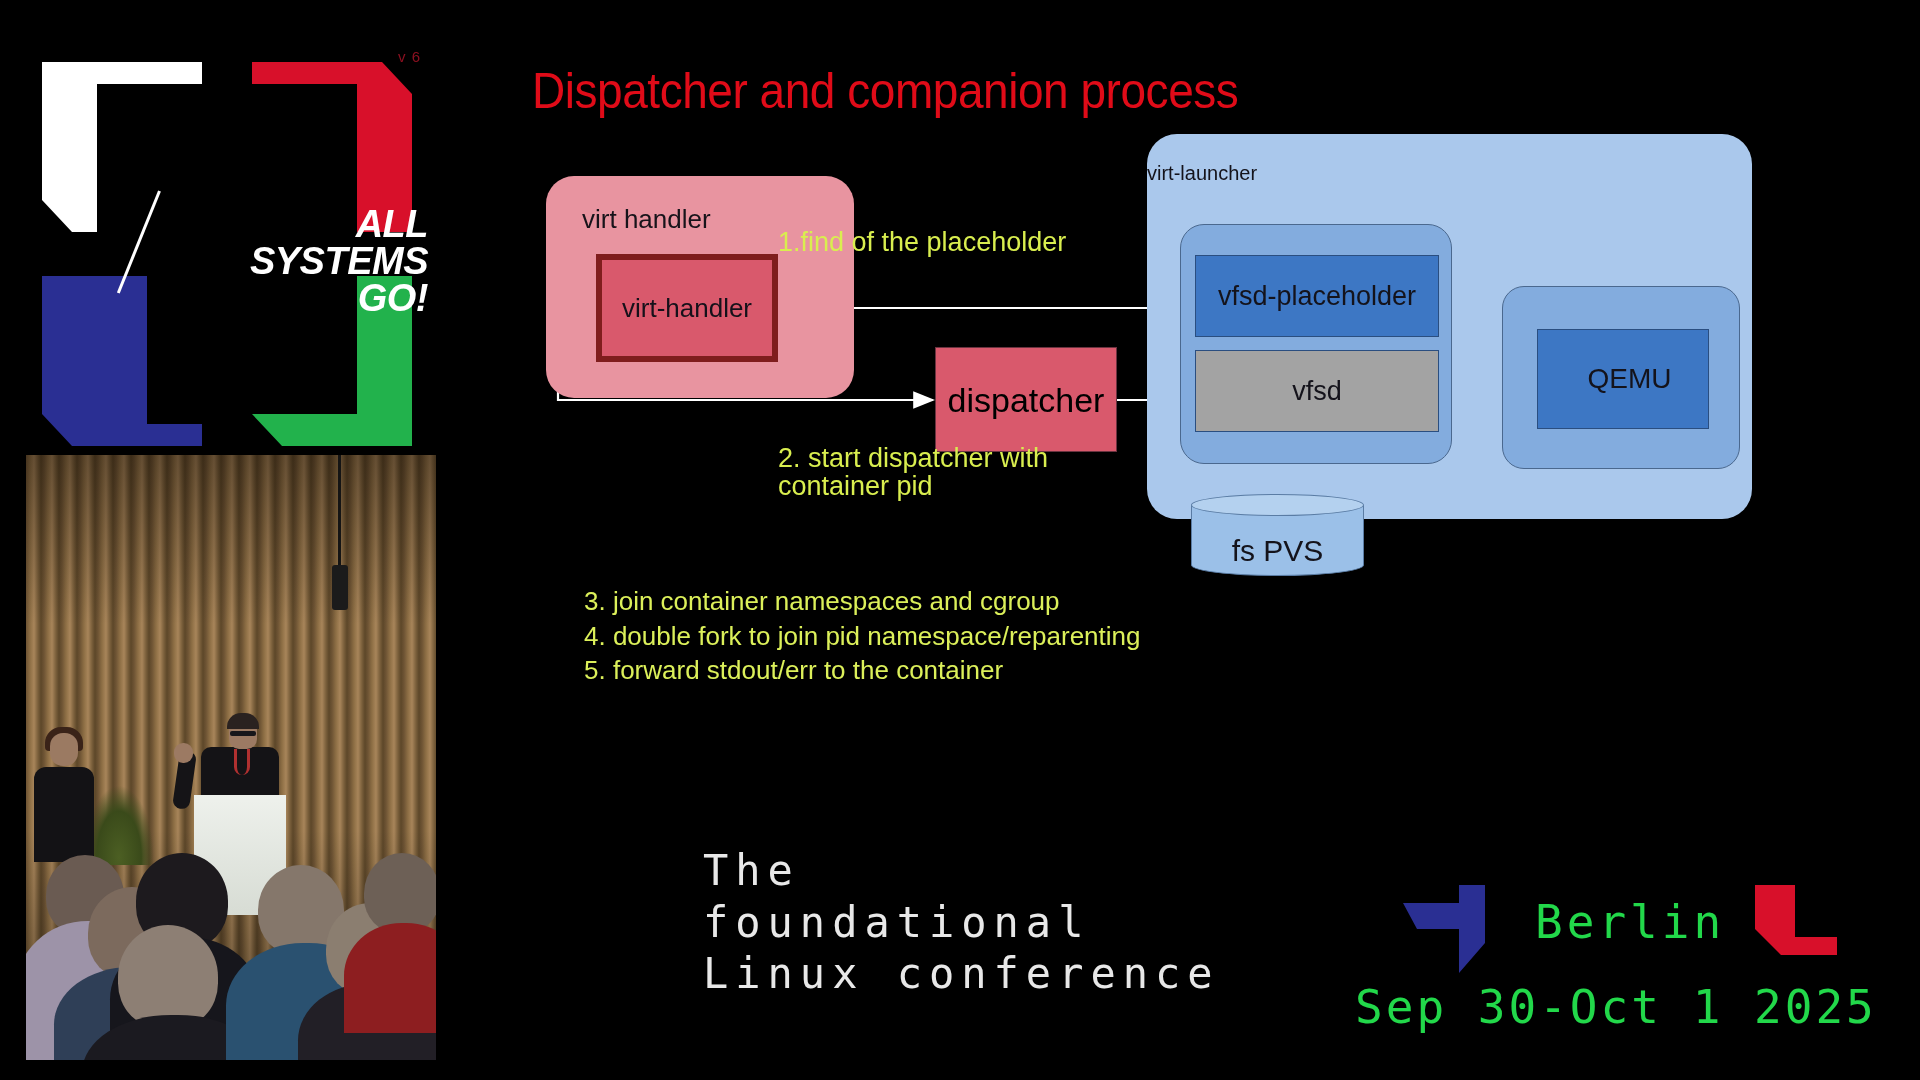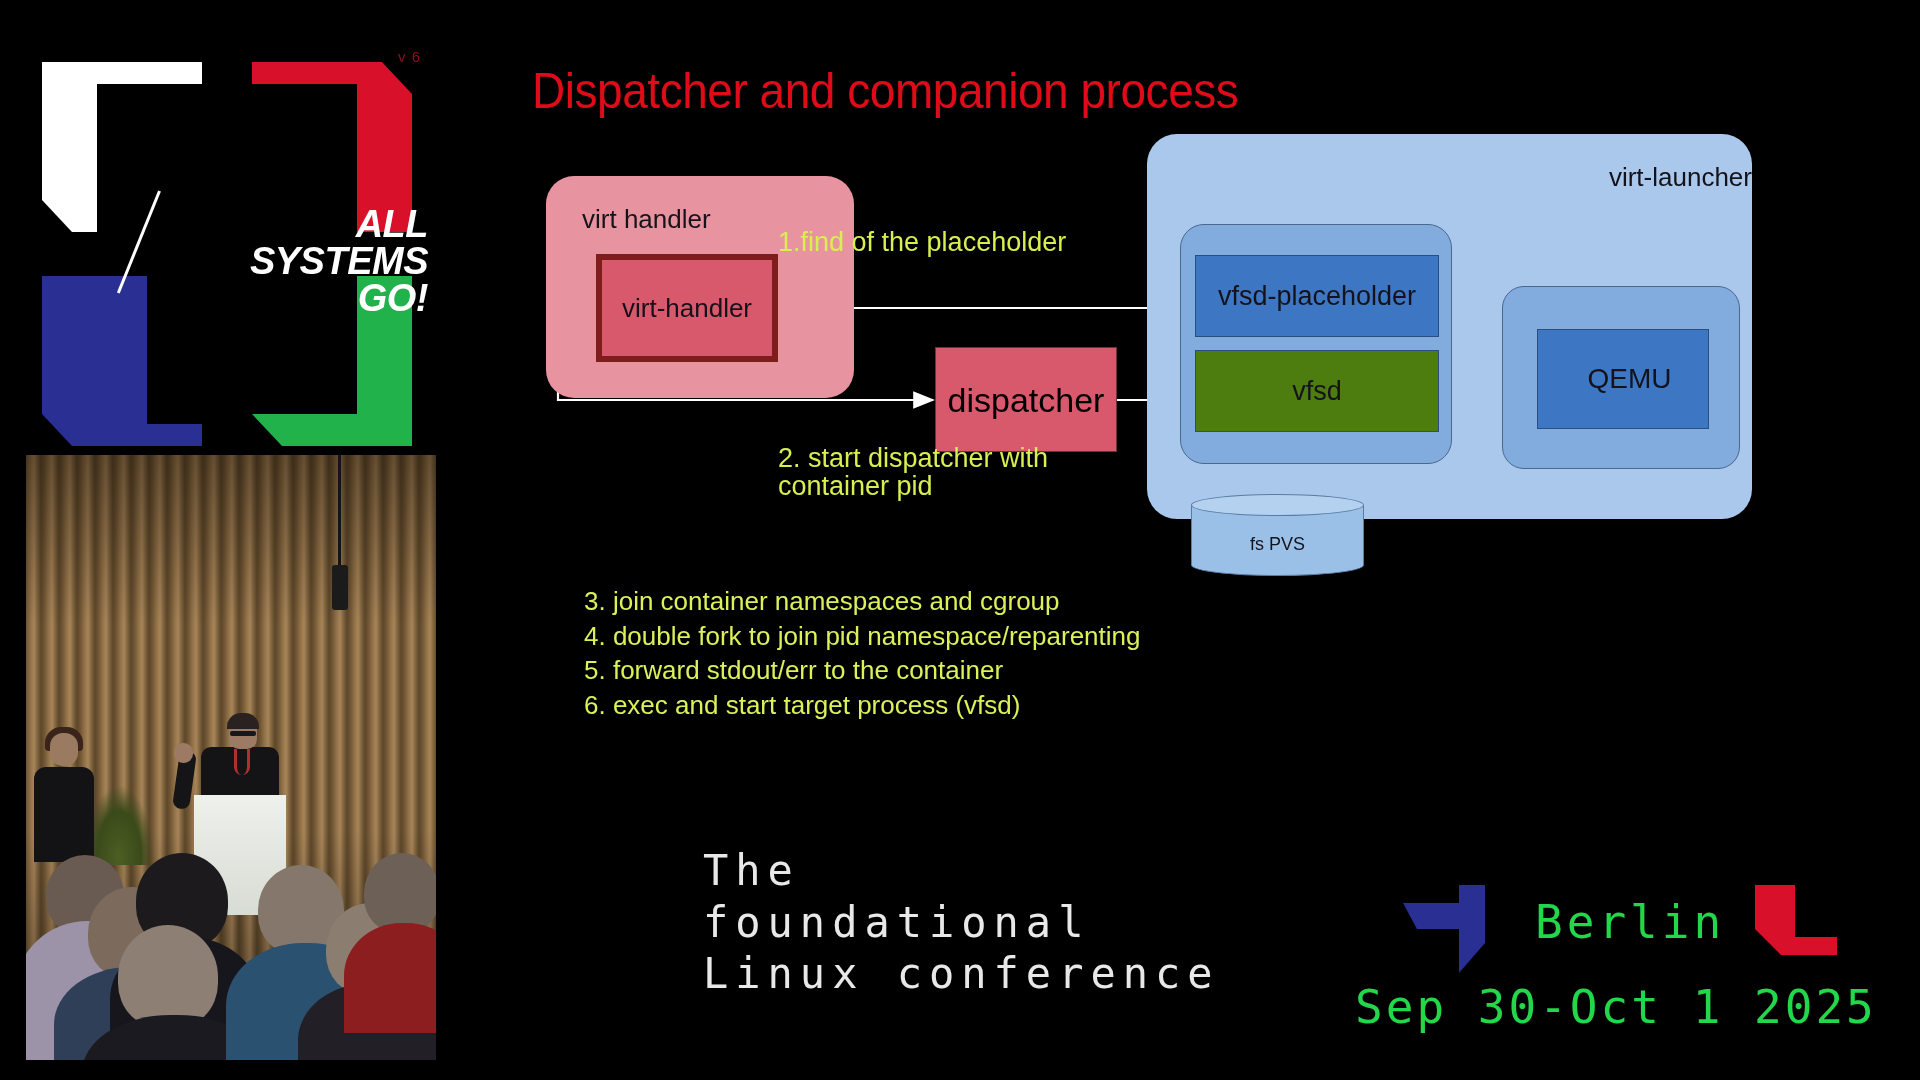--- a/index.html
+++ b/index.html
@@ -92,43 +92,43 @@
   #virt-handler-inner span { position:absolute; left:0; right:0; top:50%;
       transform:translateY(-50%); text-align:center; color:#15111a; font-size:26px; }
 
   #dispatcher-box { position:absolute; left:495px; top:237px; width:182px; height:105px;
       background:#d9596c; border:1px solid #6b3340; }
   #dispatcher-box span { position:absolute; left:0; right:0; top:50%;
       transform:translateY(-50%); text-align:center; color:#000000; font-size:34px; }
 
   #virt-launcher-outer { position:absolute; left:707px; top:24px; width:605px; height:385px;
       background:#aac8ec; border-radius:30px; }
-  #virt-launcher-label { position:absolute; left:0; right:0; top:28px; text-align:right;
-      color:#14131b; font-size:26px; }
+  #virt-launcher-label { position:absolute; left:0; right:0; top:28px; text-align:left;
+      color:#14131b; font-size:20px; }
 
   #vfsd-group { position:absolute; left:33px; top:90px; width:272px; height:240px;
       background:#83acde; border:1px solid #4a688e; border-radius:24px; }
   #vfsd-placeholder { position:absolute; left:14px; top:30px; width:244px; height:82px;
       background:#3d77c4; border:1px solid #2a4e80; }
   #vfsd-placeholder span { position:absolute; left:0; right:0; top:50%;
       transform:translateY(-50%); text-align:center; color:#14131b; font-size:27px; }
   #vfsd-box { position:absolute; left:14px; top:125px; width:244px; height:82px;
-      background:#4d7c0f; border:1px solid #2a4e80; }
+      background:#a3a3a3; border:1px solid #2a4e80; }
   #vfsd-box span { position:absolute; left:0; right:0; top:50%;
       transform:translateY(-50%); text-align:center; color:#14131b; font-size:27px; }
 
   #fs-pvs { position:absolute; left:751px; top:384px; width:173px; height:82px; }
   #fs-pvs .cyl-body { position:absolute; left:0; top:11px; width:173px; height:60px;
       background:#9bc0e8; border-left:1px solid #5a7ca4; border-right:1px solid #5a7ca4; }
   #fs-pvs .cyl-top { position:absolute; left:0; top:0; width:173px; height:22px;
       background:#b4d1ef; border:1px solid #5a7ca4; border-radius:50%; }
   #fs-pvs .cyl-bot { position:absolute; left:0; top:60px; width:173px; height:22px;
       background:#9bc0e8; border:1px solid #5a7ca4; border-radius:50%; }
   #fs-pvs span { position:absolute; left:0; right:0; top:40px; text-align:center;
-      color:#14131b; font-size:18px; }
+      color:#14131b; font-size:30px; }
 
   #qemu-group { position:absolute; left:355px; top:152px; width:238px; height:183px;
       background:#83acde; border:1px solid #4a688e; border-radius:22px; }
   #qemu-box { position:absolute; left:34px; top:42px; width:172px; height:100px;
       background:#3d77c4; border:1px solid #2a4e80; }
   #qemu-box span { position:absolute; left:0; right:0; top:50%;
       transform:translateY(-50%); text-align:center; color:#14131b; font-size:28px;margin-left:13px; }
 
   #diagram-svg { position:absolute; left:0; top:0; width:1480px; height:460px;
       overflow:visible; pointer-events:none; }
@@ -288,21 +288,20 @@
     <div class="ann" id="ann-2">
       <div>2. start dispatcher with</div>
       <div>container pid</div>
     </div>
   </div>
 
   <div id="steps">
     <div>3. join container namespaces and cgroup</div>
     <div>4. double fork to join pid namespace/reparenting</div>
     <div>5. forward stdout/err to the container</div>
-    <div>6. exec and start target process (vfsd)</div>
   </div>
 
   <div id="tagline">
     <div>The</div>
     <div>foundational</div>
     <div>Linux conference</div>
   </div>
 
   <div id="event-block">
     <svg id="chev-blue-sm" viewBox="0 0 82 88">

